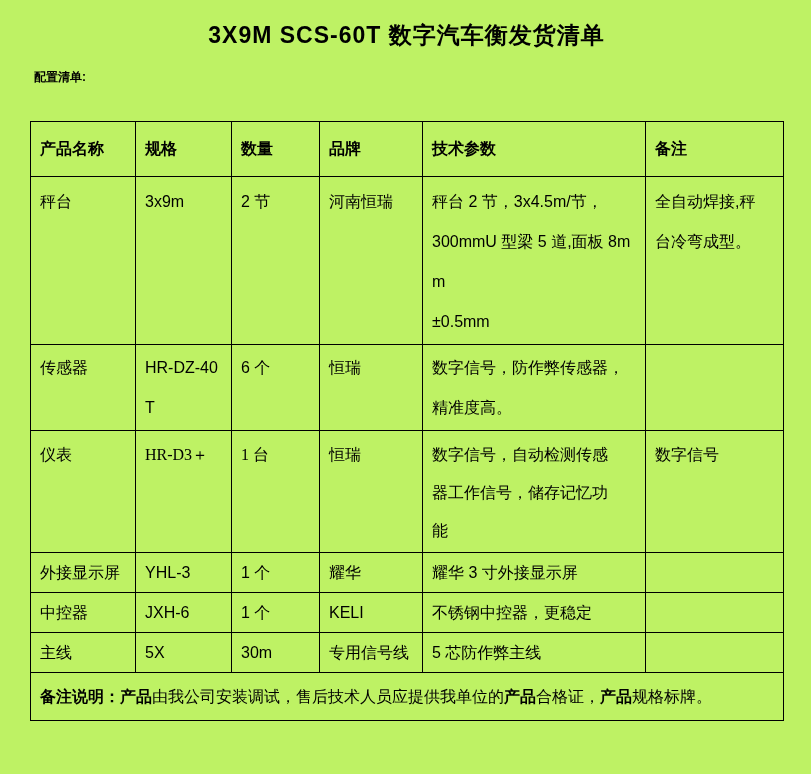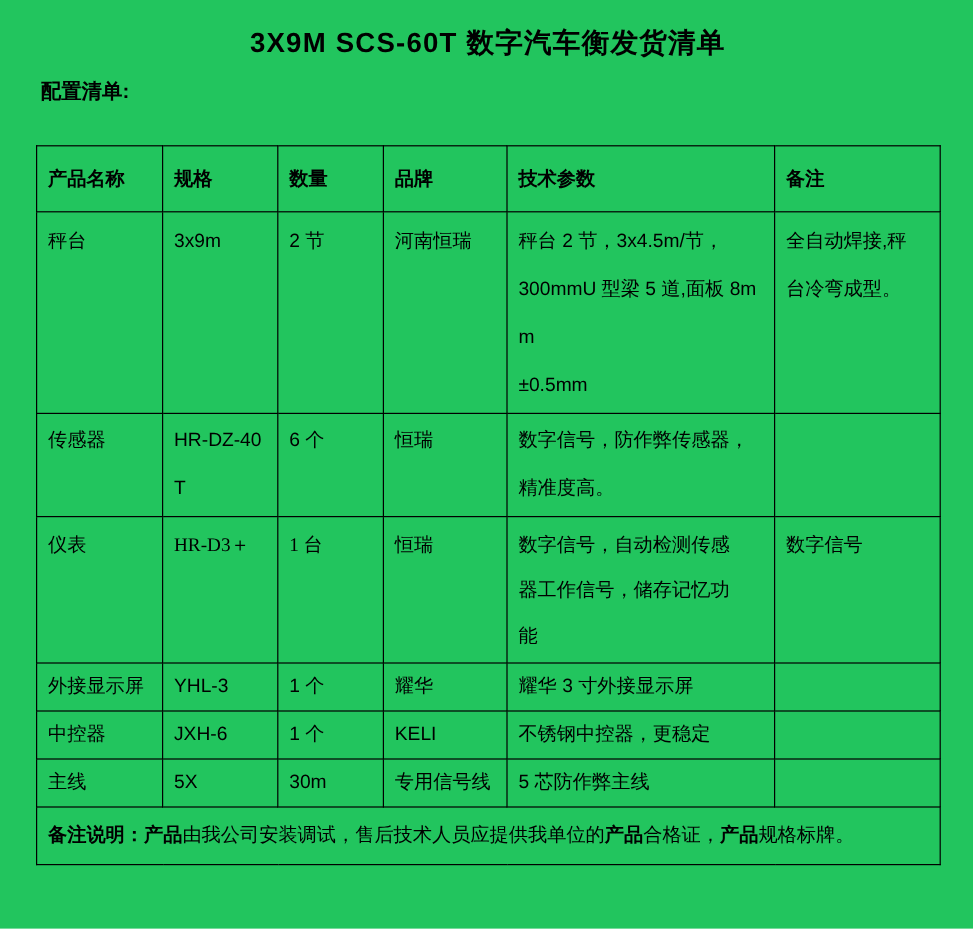--- a/index.html
+++ b/index.html
@@ -6,33 +6,33 @@
   html, body {
     margin: 0; padding: 0;
     background: #ffffff;
     font-family: "Liberation Sans", "DejaVu Sans", sans-serif;
     color: #000000;
   }
   .page {
     width: 811px;
     height: 774px;
     padding: 10px 28px 0 30px;
-    background: #22c55e;
+    background: #bef264;
     overflow: hidden;
   }
   .doc-title {
     font-size: 23px;
     font-weight: bold;
     text-align: center;
     letter-spacing: 1px;
     margin: 10px 0 16px 0;
     line-height: 30px;
   }
   .section-label {
-    font-size: 17px;
+    font-size: 12px;
     font-weight: bold;
     margin: 0 0 33px 4px;
     line-height: 22px;
   }
   table.config-table {
     border-collapse: collapse;
     table-layout: fixed;
     width: 753px;
     border-radius: 18px;
   }

